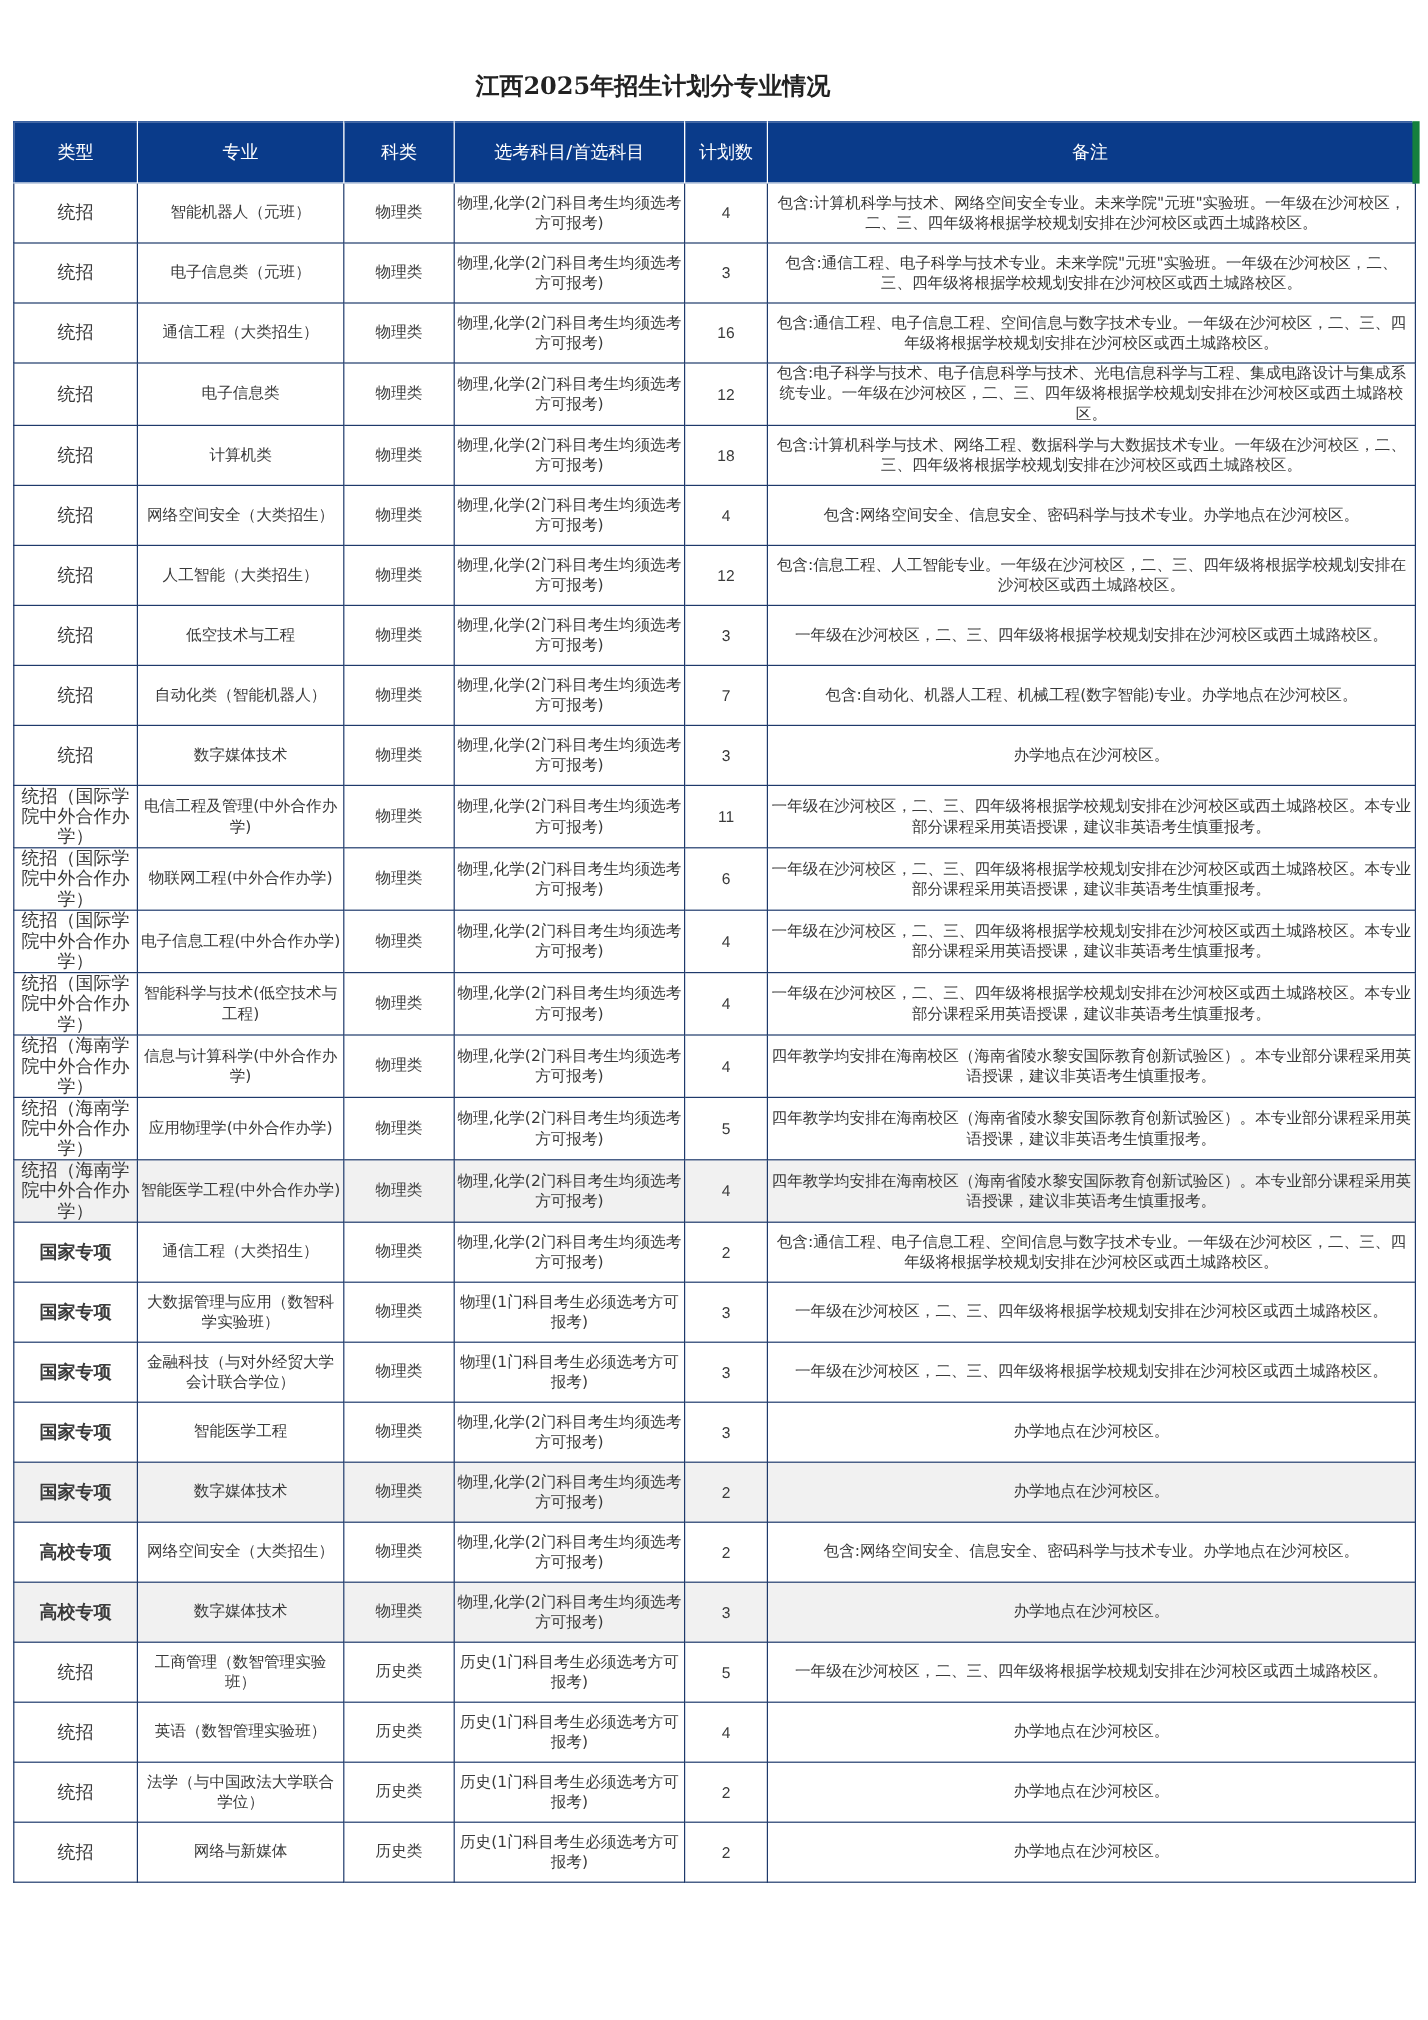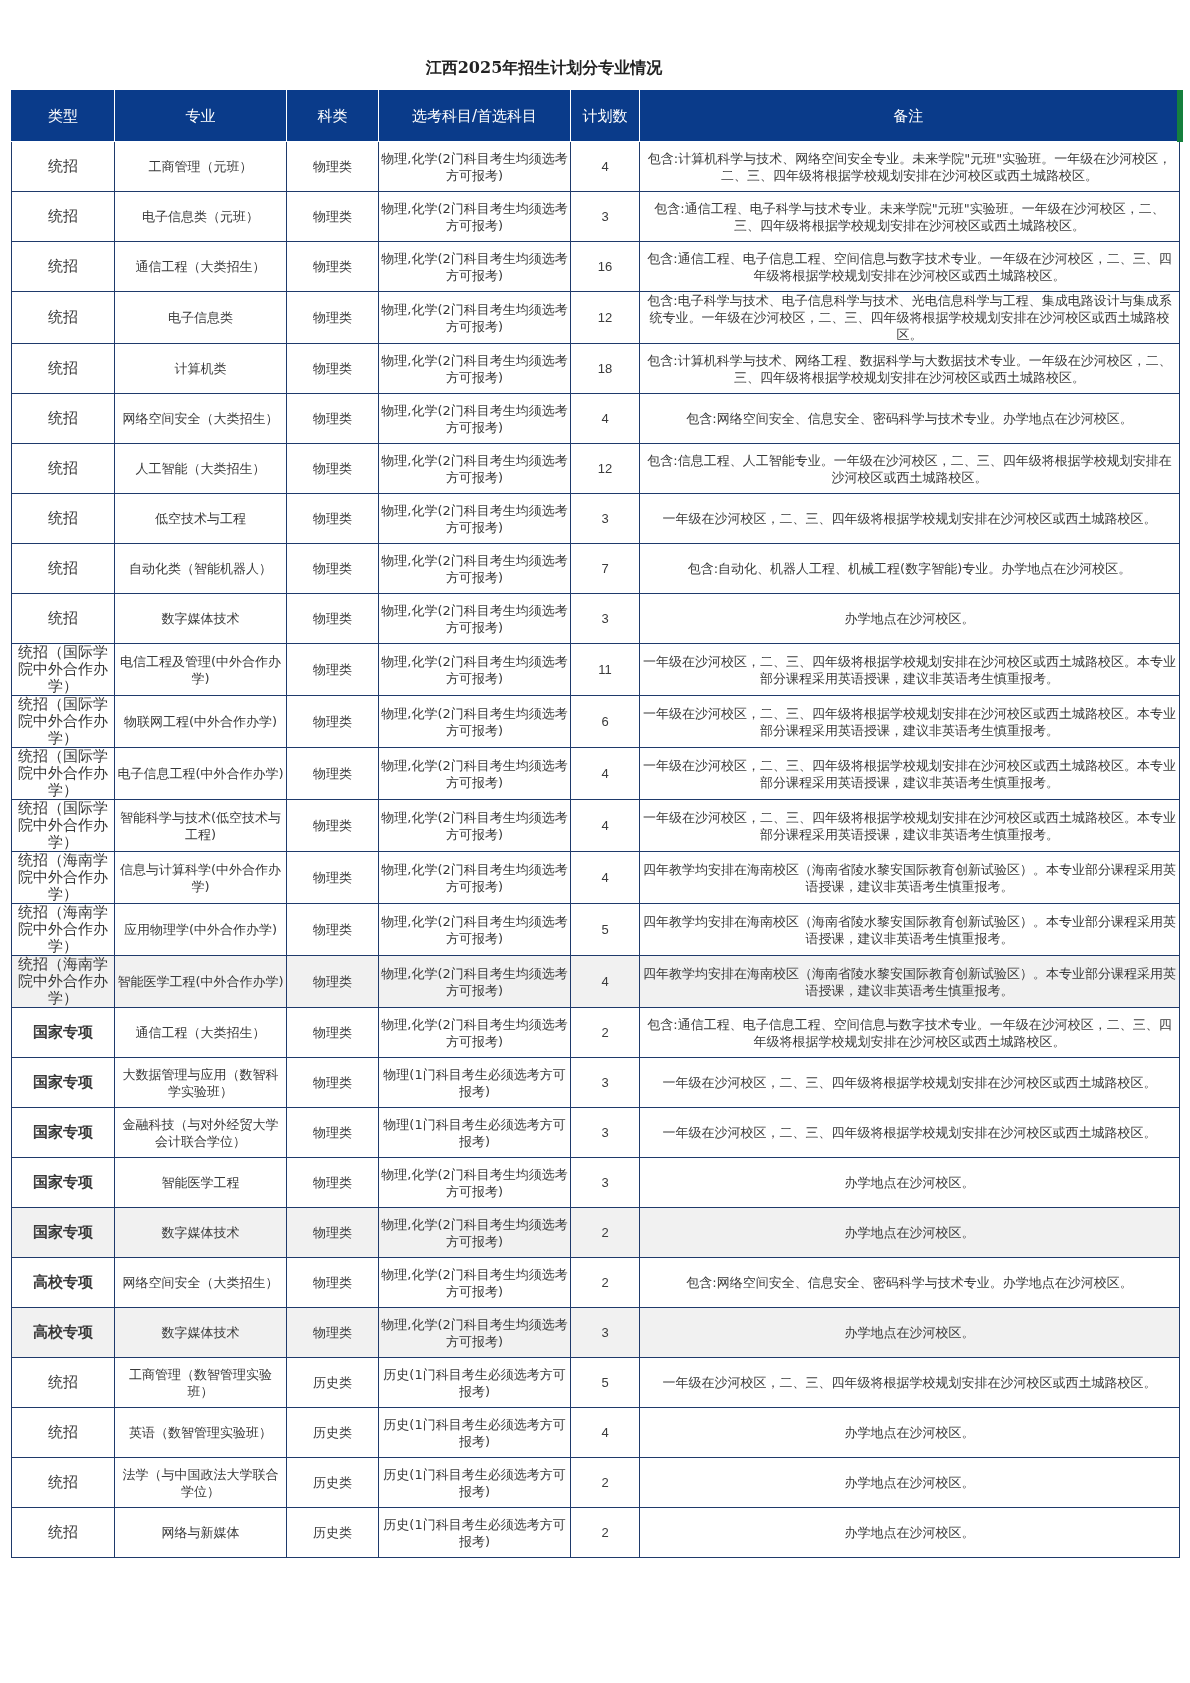--- a/index.html
+++ b/index.html
@@ -1,22 +1,22 @@
 <!DOCTYPE html>
 <html><head>
   <meta charset="utf-8">
   <style>
     html, body { margin: 0; padding: 0; background: #ffffff; }
     body { width: 1190px; height: 1683px; position: relative; font-family: "DejaVu Sans", "Liberation Sans", sans-serif; color: #333333; }
     .page-title {
       position: absolute; top: 58px; left: 0; width: 1088px; text-align: center;
-      font-family: "DejaVu Serif", "Liberation Serif", serif; font-weight: bold; font-size: 16px; color: #222222;
+      font-family: "DejaVu Serif", "Liberation Serif", serif; font-weight: bold; font-size: 20px; color: #222222;
     }
     table.plan {
-      position: absolute; top: 90px; left: 11px; width: 1168px;
+      position: absolute; top: 101px; left: 11px; width: 1168px;
       border-collapse: collapse; table-layout: fixed; font-size: 13px;
     }
     table.plan th {
       background: #0a3b8a; color: #ffffff; font-weight: normal; font-size: 15px;
       height: 50px; border: 1px solid #ffffff; border-top: 1px solid #0a3b8a; text-align: center; padding: 0;
     }
     table.plan th:first-child { border-left: 1px solid #0a3b8a; }
     table.plan th:last-child { border-right: 6px solid #15803d; }
     table.plan td {
       border: 1px solid #1f3a6b; text-align: center; vertical-align: middle;
@@ -47,21 +47,21 @@
       <th>专业</th>
       <th>科类</th>
       <th>选考科目/首选科目</th>
       <th>计划数</th>
       <th>备注</th>
     </tr>
   </thead>
   <tbody id="plan-body">
       <tr>
         <td class="col-type">统招</td>
-        <td class="col-major">工商管理（元班）</td>
+        <td class="col-major">智能机器人（元班）</td>
         <td class="col-category">物理类</td>
         <td class="col-subjects">物理,化学(2门科目考生均须选考方可报考)</td>
         <td class="col-num">4</td>
         <td class="col-remark">包含:计算机科学与技术、网络空间安全专业。未来学院"元班"实验班。一年级在沙河校区，二、三、四年级将根据学校规划安排在沙河校区或西土城路校区。</td>
       </tr>
       <tr>
         <td class="col-type">统招</td>
         <td class="col-major">电子信息类（元班）</td>
         <td class="col-category">物理类</td>
         <td class="col-subjects">物理,化学(2门科目考生均须选考方可报考)</td>

